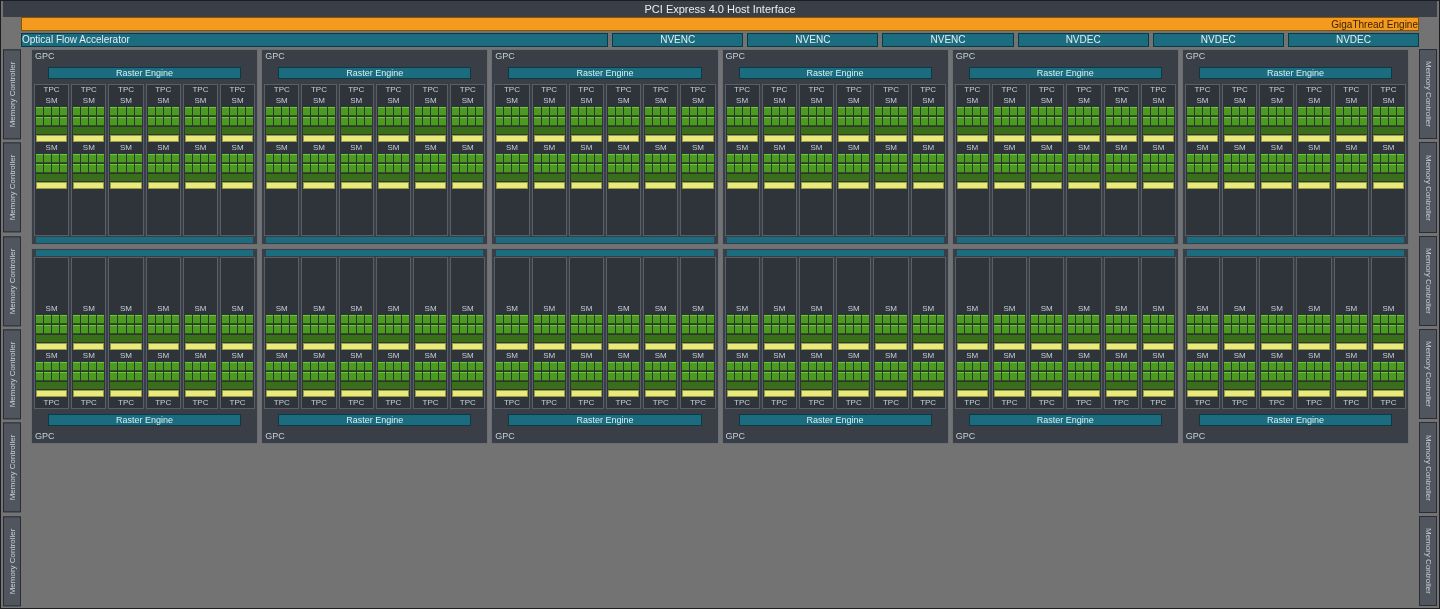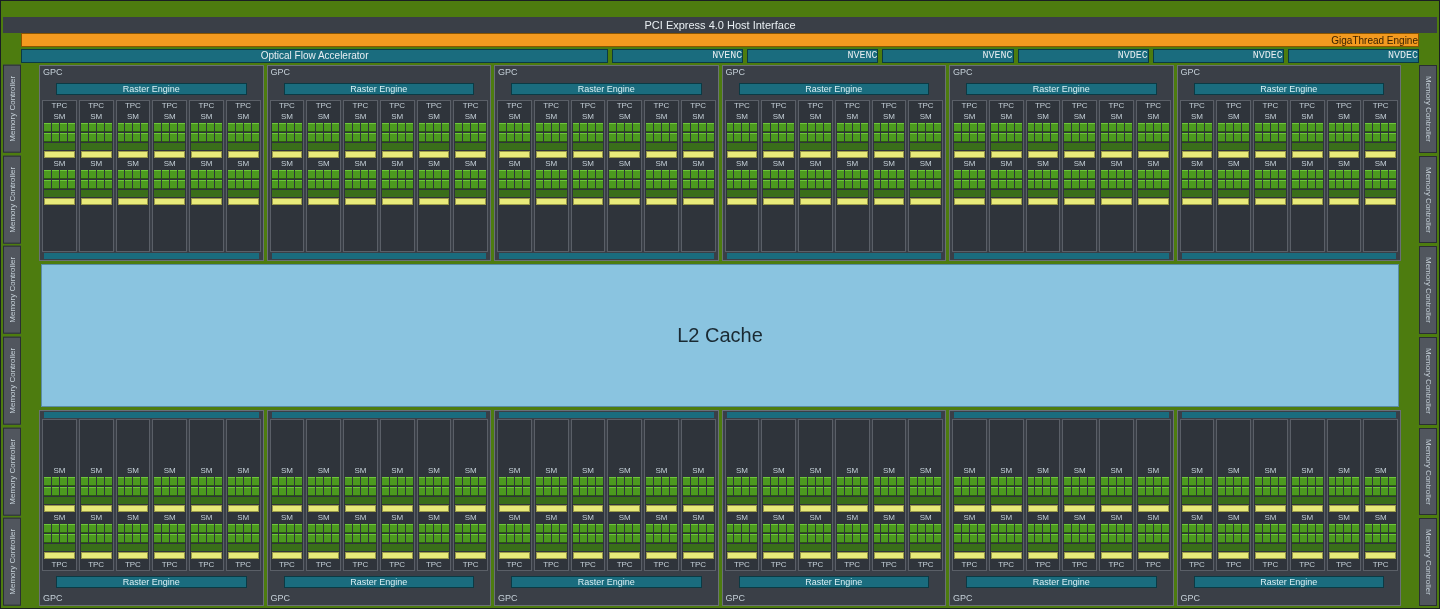--- a/index.html
+++ b/index.html
@@ -8,23 +8,23 @@
     font-family: "Segoe UI", Arial, sans-serif;
     width: 1440px;
     height: 609px;
     overflow: hidden;
     color: #c5d0d8;
     font-size: 10px;
   }
   .chip {
     width: 1440px;
     height: 609px;
-    background: #4d7c0f;
+    background: #737373;
     border: 1px solid #1a1e23;
-    padding: 16px 2px 2px 2px;
+    padding: 0 2px 2px 2px;
   }
   .pcie {
     height: 16px;
     line-height: 16px;
     text-align: center;
     font-size: 11px;
     color: #e8eef2;
     background: #3a3f47;
   }
   .gigathread {
@@ -41,39 +41,37 @@
     display: flex;
     gap: 4px;
     margin: 2px 18px 2px 18px;
     height: 14px;
   }
   .ofa {
     flex: 0 0 42%;
     background: #1a6c7e;
     border: 1px solid #0b3a44;
     color: #e8eef2;
-    text-align: center;
     line-height: 12px;
     font-size: 10px;
   }
   .encdec-wrap { flex: 1; display: flex; gap: 4px; }
   .encdec {
     flex: 1;
     background: #1a6c7e;
     border: 1px solid #0b3a44;
-    text-align: right;
+    text-align: center;
     line-height: 12px;
     font-size: 10px;
     color: #e8eef2;
-    font-family: Liberation Mono, monospace;
   }
   .midrow {
     display: flex;
     height: calc(100% - 48px);
-    gap: 16px;
+    gap: 8px;
   }
   .memside {
     width: 18px;
     display: flex;
     flex-direction: column;
     gap: 3px;
   }
   .memctrl {
     flex: 1;
     background: #51565e;
@@ -1586,21 +1584,20 @@
                     <div class="cu"></div>
                   </div>
                   <div class="tensor"></div>
                   <div class="rt"></div>
                 </div>
               </div>
             </div>
             <div class="polystrip"></div>
           </div>
         </div>
-      <div class="l2">L2 Cache</div>
       <div class="gpc-row" id="gpc-bot">
           <div class="gpc flip">
             <div class="gpc-label">GPC</div>
             <div class="raster">Raster Engine</div>
             <div class="tpc-row">
               <div class="tpc">
                 <div class="tpc-label">TPC</div>
                 <div class="sm">
                   <div class="sm-label">SM</div>
                   <div class="cuda-row">

